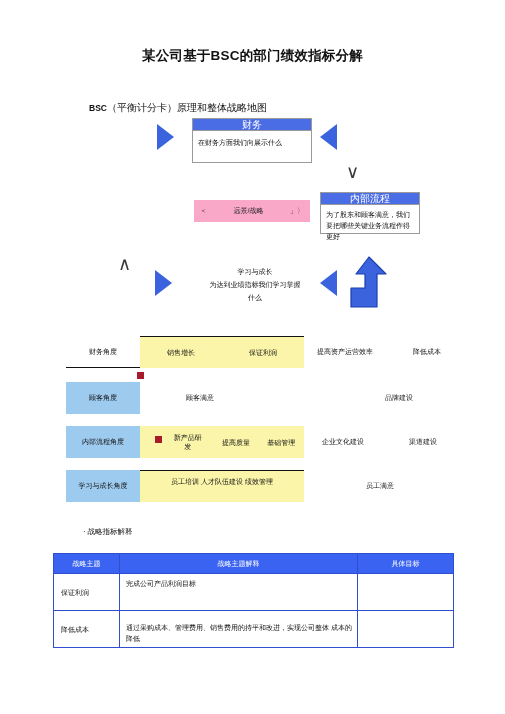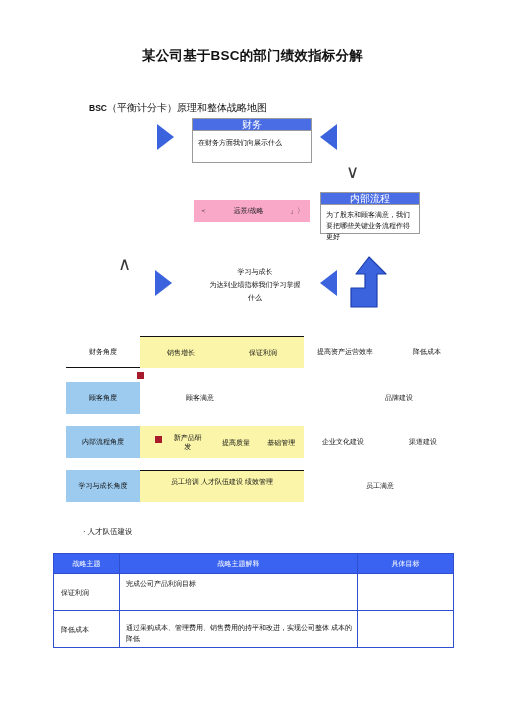--- a/index.html
+++ b/index.html
@@ -324,21 +324,21 @@
       <div class="syellow topline" style="left:140px; width:164px; padding:0 8px; align-items:flex-start;">
         <span class="sy-item" style="display:block; width:100%; text-align:center; padding-top:5px; line-height:11px;">员工培训 人才队伍建设 绩效管理</span>
       </div>
       <div class="sright" style="left:340px; width:80px;">员工满意</div>
     </div>
 
     <div class="redmark" id="redmark-a"></div>
     <div class="redmark" id="redmark-b"></div>
   </div>
 
-  <div class="sec-caption">· 人才队伍建设</div>
+  <div class="sec-caption">· 战略指标解释</div>
 
   <table class="tbl">
     <colgroup>
       <col class="col-a">
         <col class="col-b">
         <col class="col-c">
     </colgroup>
     <thead>
       <tr>
         <th>战略主题</th>

